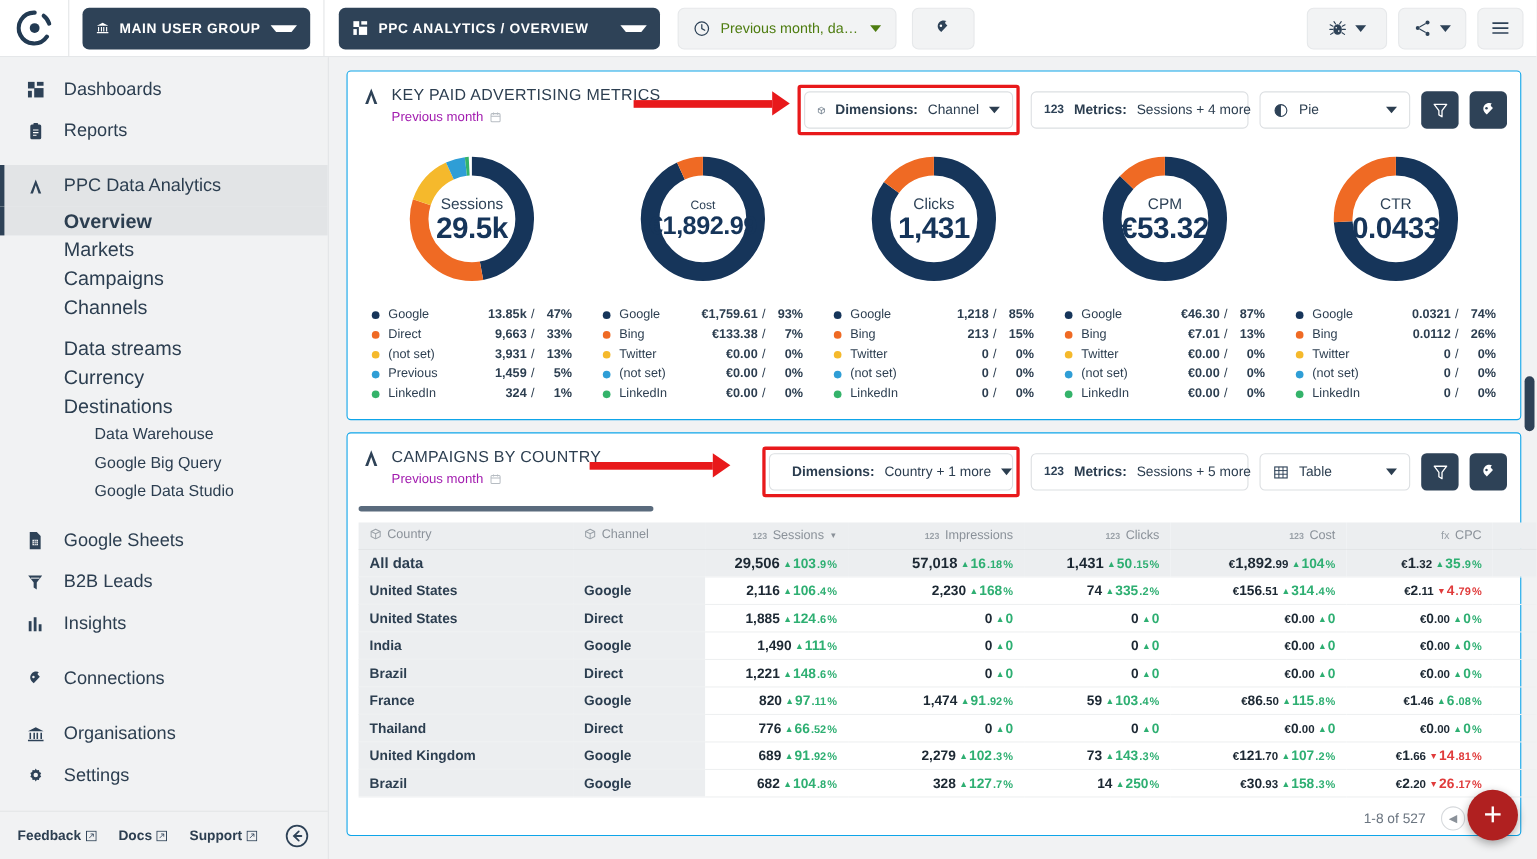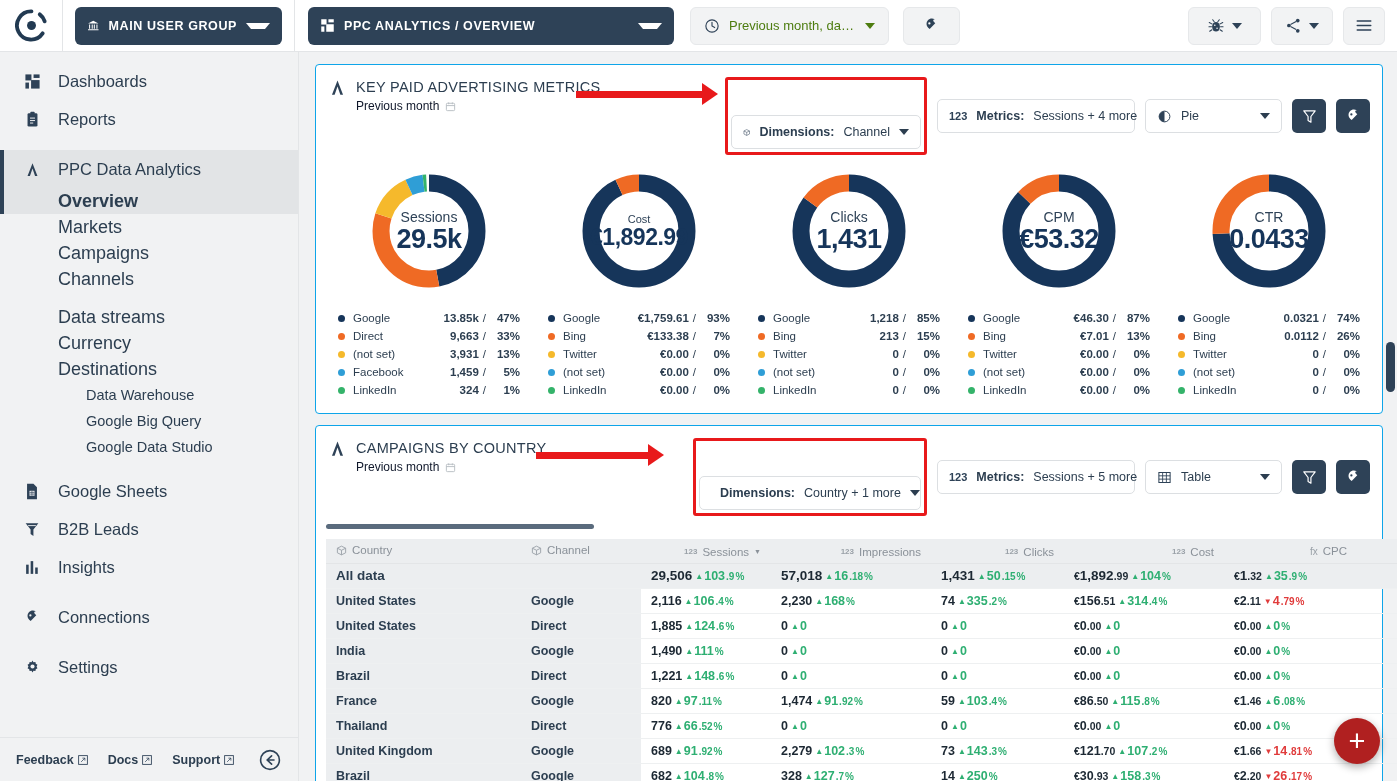--- a/index.html
+++ b/index.html
@@ -75,36 +75,36 @@
   .sidebar-footer a { color: #2c3e50; text-decoration: none; cursor: pointer; display: inline-flex; gap: 4px; align-items: center; }
   .collapse-btn { margin-left: auto; width: 24px; height: 24px; cursor: pointer; }
 
   
   .main { flex: 1 1 auto; min-width: 0; padding: 12px 14px 0 16px; position: relative; overflow: hidden; }
   .card { background: #fff; border: 1px solid #0ea5e9; border-radius: 4px; }
 
   .panel-head { display: flex; align-items: flex-start; padding: 12px 12px 8px 12px; position: relative; }
   .panel-title-block { display: flex; gap: 9px; padding-top: 2px; }
   .panel-title { font-size: 14.5px; letter-spacing: .3px; color: #2c3e50; }
-  .panel-sub { font-size: 12px; color: #0f172a; margin-top: 4px; display: flex; align-items: center; gap: 6px; }
+  .panel-sub { font-size: 12px; color: #a21caf; margin-top: 4px; display: flex; align-items: center; gap: 6px; }
 
   .ctrl-row { margin-left: auto; display: flex; align-items: center; gap: 10px; }
   .ctrl {
     height: 34px; background: #fff; border: 1px solid #dcdfe2; border-radius: 5px;
     display: inline-flex; align-items: center; gap: 9px; padding: 0 11px;
     font-size: 12.5px; color: #2c3e50; cursor: pointer; white-space: nowrap;
   }
   .ctrl .lbl-strong { font-weight: bold; }
   .ctrl .caret-d { width: 0; height: 0; border-left: 5px solid transparent; border-right: 5px solid transparent; border-top: 6px solid #2c3e50; margin-left: 12px; }
   .ctrl-dark {
     height: 34px; width: 34px; background: #2e4257; border-radius: 5px;
     display: inline-flex; align-items: center; justify-content: center; cursor: pointer;
   }
   .hl-box { border: 3px solid #e8191b; border-radius: 3px; padding: 3px; background: #fff; }
-  .hl-box .ctrl { border-color: #dcdfe2; margin-top: 32px; }
+  .hl-box .ctrl { border-color: #dcdfe2; }
 
   .arrow-anno { position: absolute; display: flex; align-items: center; }
   .arrow-line { height: 7px; background: #e8191b; }
   .arrow-head { width: 0; height: 0; border-top: 11px solid transparent; border-bottom: 11px solid transparent; border-left: 16px solid #e8191b; }
 
   
   .donut-row { display: flex; padding: 2px 8px 14px 8px; }
   .donut-cell { flex: 1 1 0; display: flex; flex-direction: column; align-items: center; }
   .donut-wrap { position: relative; width: 132px; height: 132px; }
   .donut-center { position: absolute; inset: 0; display: flex; flex-direction: column; align-items: center; justify-content: center; }
@@ -138,21 +138,21 @@
   }
   .tbl th.dimh { text-align: left; }
   .tbl th .thi { display: inline-flex; align-items: center; gap: 5px; }
   .tbl td {
     height: 25px; font-size: 12.5px; padding: 0 10px; white-space: nowrap;
     border-bottom: 1px solid #eef0f1; text-align: right; vertical-align: middle;
   }
   .tbl td.dim { text-align: left; font-weight: bold; background: #eceef0; color: #2c3e50; }
   .tbl tr.total td { font-weight: bold; font-size: 13.5px; background: #eceef0; }
   .tbl tr.total td.dim { font-size: 13.5px; }
-  .cellpair { display: flex; align-items: baseline; gap: 3px; }
+  .cellpair { display: flex; justify-content: flex-end; align-items: baseline; gap: 3px; }
   .val { font-weight: bold; color: #1c2833; }
   .val .dec { font-size: 10.5px; }
   .val .cur { font-size: 10.5px; }
   .delta { font-weight: bold; font-size: 12.5px; display: inline-flex; align-items: baseline; gap: 1px; min-width: 0; }
   .delta.up { color: #2eaf72; }
   .delta.down { color: #e03b3b; }
   .delta .tri { font-size: 8px; line-height: 1; position: relative; top: -1px; }
   .delta .suf { font-size: 10px; }
 
   .tbl-foot { display: flex; align-items: center; justify-content: flex-end; gap: 14px; height: 30px; padding: 0 14px; font-size: 12.5px; color: #6b7580; }
@@ -191,21 +191,21 @@
           <path d="M12 3 L22 8 H2 Z M4 10h2v8H4z M9 10h2v8H9z M13 10h2v8h-2z M18 10h2v8h-2z M2 19h20v2H2z" fill="#fff"></path>
         </svg>
         <span class="cap">MAIN USER GROUP</span>
         <span class="caret"></span>
       </div>
     </div>
 
     <div class="topbar-sep" style="margin-left:12px;"></div>
 
     <div style="padding-left:13px;">
-      <div class="pill-dark" style="width:366px;">
+      <div class="pill-dark" style="width:292px;">
         <svg width="15" height="15" viewBox="0 0 24 24">
           <rect x="2" y="2" width="8.5" height="8.5" fill="#fff"></rect>
           <rect x="13.5" y="2" width="8.5" height="5" fill="#fff"></rect>
           <rect x="2" y="13.5" width="5" height="8.5" fill="#fff"></rect>
           <rect x="10" y="10" width="12" height="12" fill="#fff"></rect>
         </svg>
         <span class="cap">PPC ANALYTICS / OVERVIEW</span>
         <span class="caret"></span>
       </div>
     </div>
@@ -374,20 +374,28 @@
             <svg width="17" height="17" viewBox="0 0 24 24">
               <path d="M16.8 3.6c-3-2.2-7.3-1.8-9.9 1-2.8 3-2.6 7.7.4 10.5l2.1 2 7.9-8.4-2.1-2c-1-1-1-2.1 0-3 .6-.6 1.2-.3 1.6.1z" fill="#2e4257"></path>
               <circle cx="9" cy="9" r="1.6" fill="#f1f2f3"></circle>
             </svg>
           </span>
           <span>Connections</span>
         </div>
 
         <div class="nav-gap"></div>
 
+        <div class="nav-item big">
+          <span class="ni">
+            <svg width="17" height="17" viewBox="0 0 24 24">
+              <path d="M12 3 L22 8 H2 Z M4 10h2v8H4z M9 10h2v8H9z M13 10h2v8h-2z M18 10h2v8h-2z M2 19h20v2H2z" fill="#2e4257"></path>
+            </svg>
+          </span>
+          <span>Organisations</span>
+        </div>
 
         <div class="nav-item big">
           <span class="ni">
             <svg width="17" height="17" viewBox="0 0 24 24">
               <path d="M12 2.2l1.4 2.4 2.7-.5.5 2.7 2.4 1.4-1.3 2.4 1.3 2.4-2.4 1.4-.5 2.7-2.7-.5L12 19l-1.4-2.4-2.7.5-.5-2.7-2.4-1.4L6.3 10.6 5 8.2l2.4-1.4.5-2.7 2.7.5z" fill="#2e4257"></path>
               <circle cx="12" cy="10.6" r="2.9" fill="#f1f2f3"></circle>
             </svg>
           </span>
           <span>Settings</span>
         </div>
@@ -521,21 +529,21 @@
                 </div>
                 <div class="legend-row">
                   <span class="dot" style="background:#f5b92c"></span>
                   <span class="lg-name">(not set)</span>
                   <span class="lg-val">3,931</span>
                   <span class="lg-slash">/</span>
                   <span class="lg-pct">13%</span>
                 </div>
                 <div class="legend-row">
                   <span class="dot" style="background:#2f9ed6"></span>
-                  <span class="lg-name">Facebook</span>
+                  <span class="lg-name">Previous</span>
                   <span class="lg-val">1,459</span>
                   <span class="lg-slash">/</span>
                   <span class="lg-pct">5%</span>
                 </div>
                 <div class="legend-row">
                   <span class="dot" style="background:#34b36a"></span>
                   <span class="lg-name">LinkedIn</span>
                   <span class="lg-val">324</span>
                   <span class="lg-slash">/</span>
                   <span class="lg-pct">1%</span>

